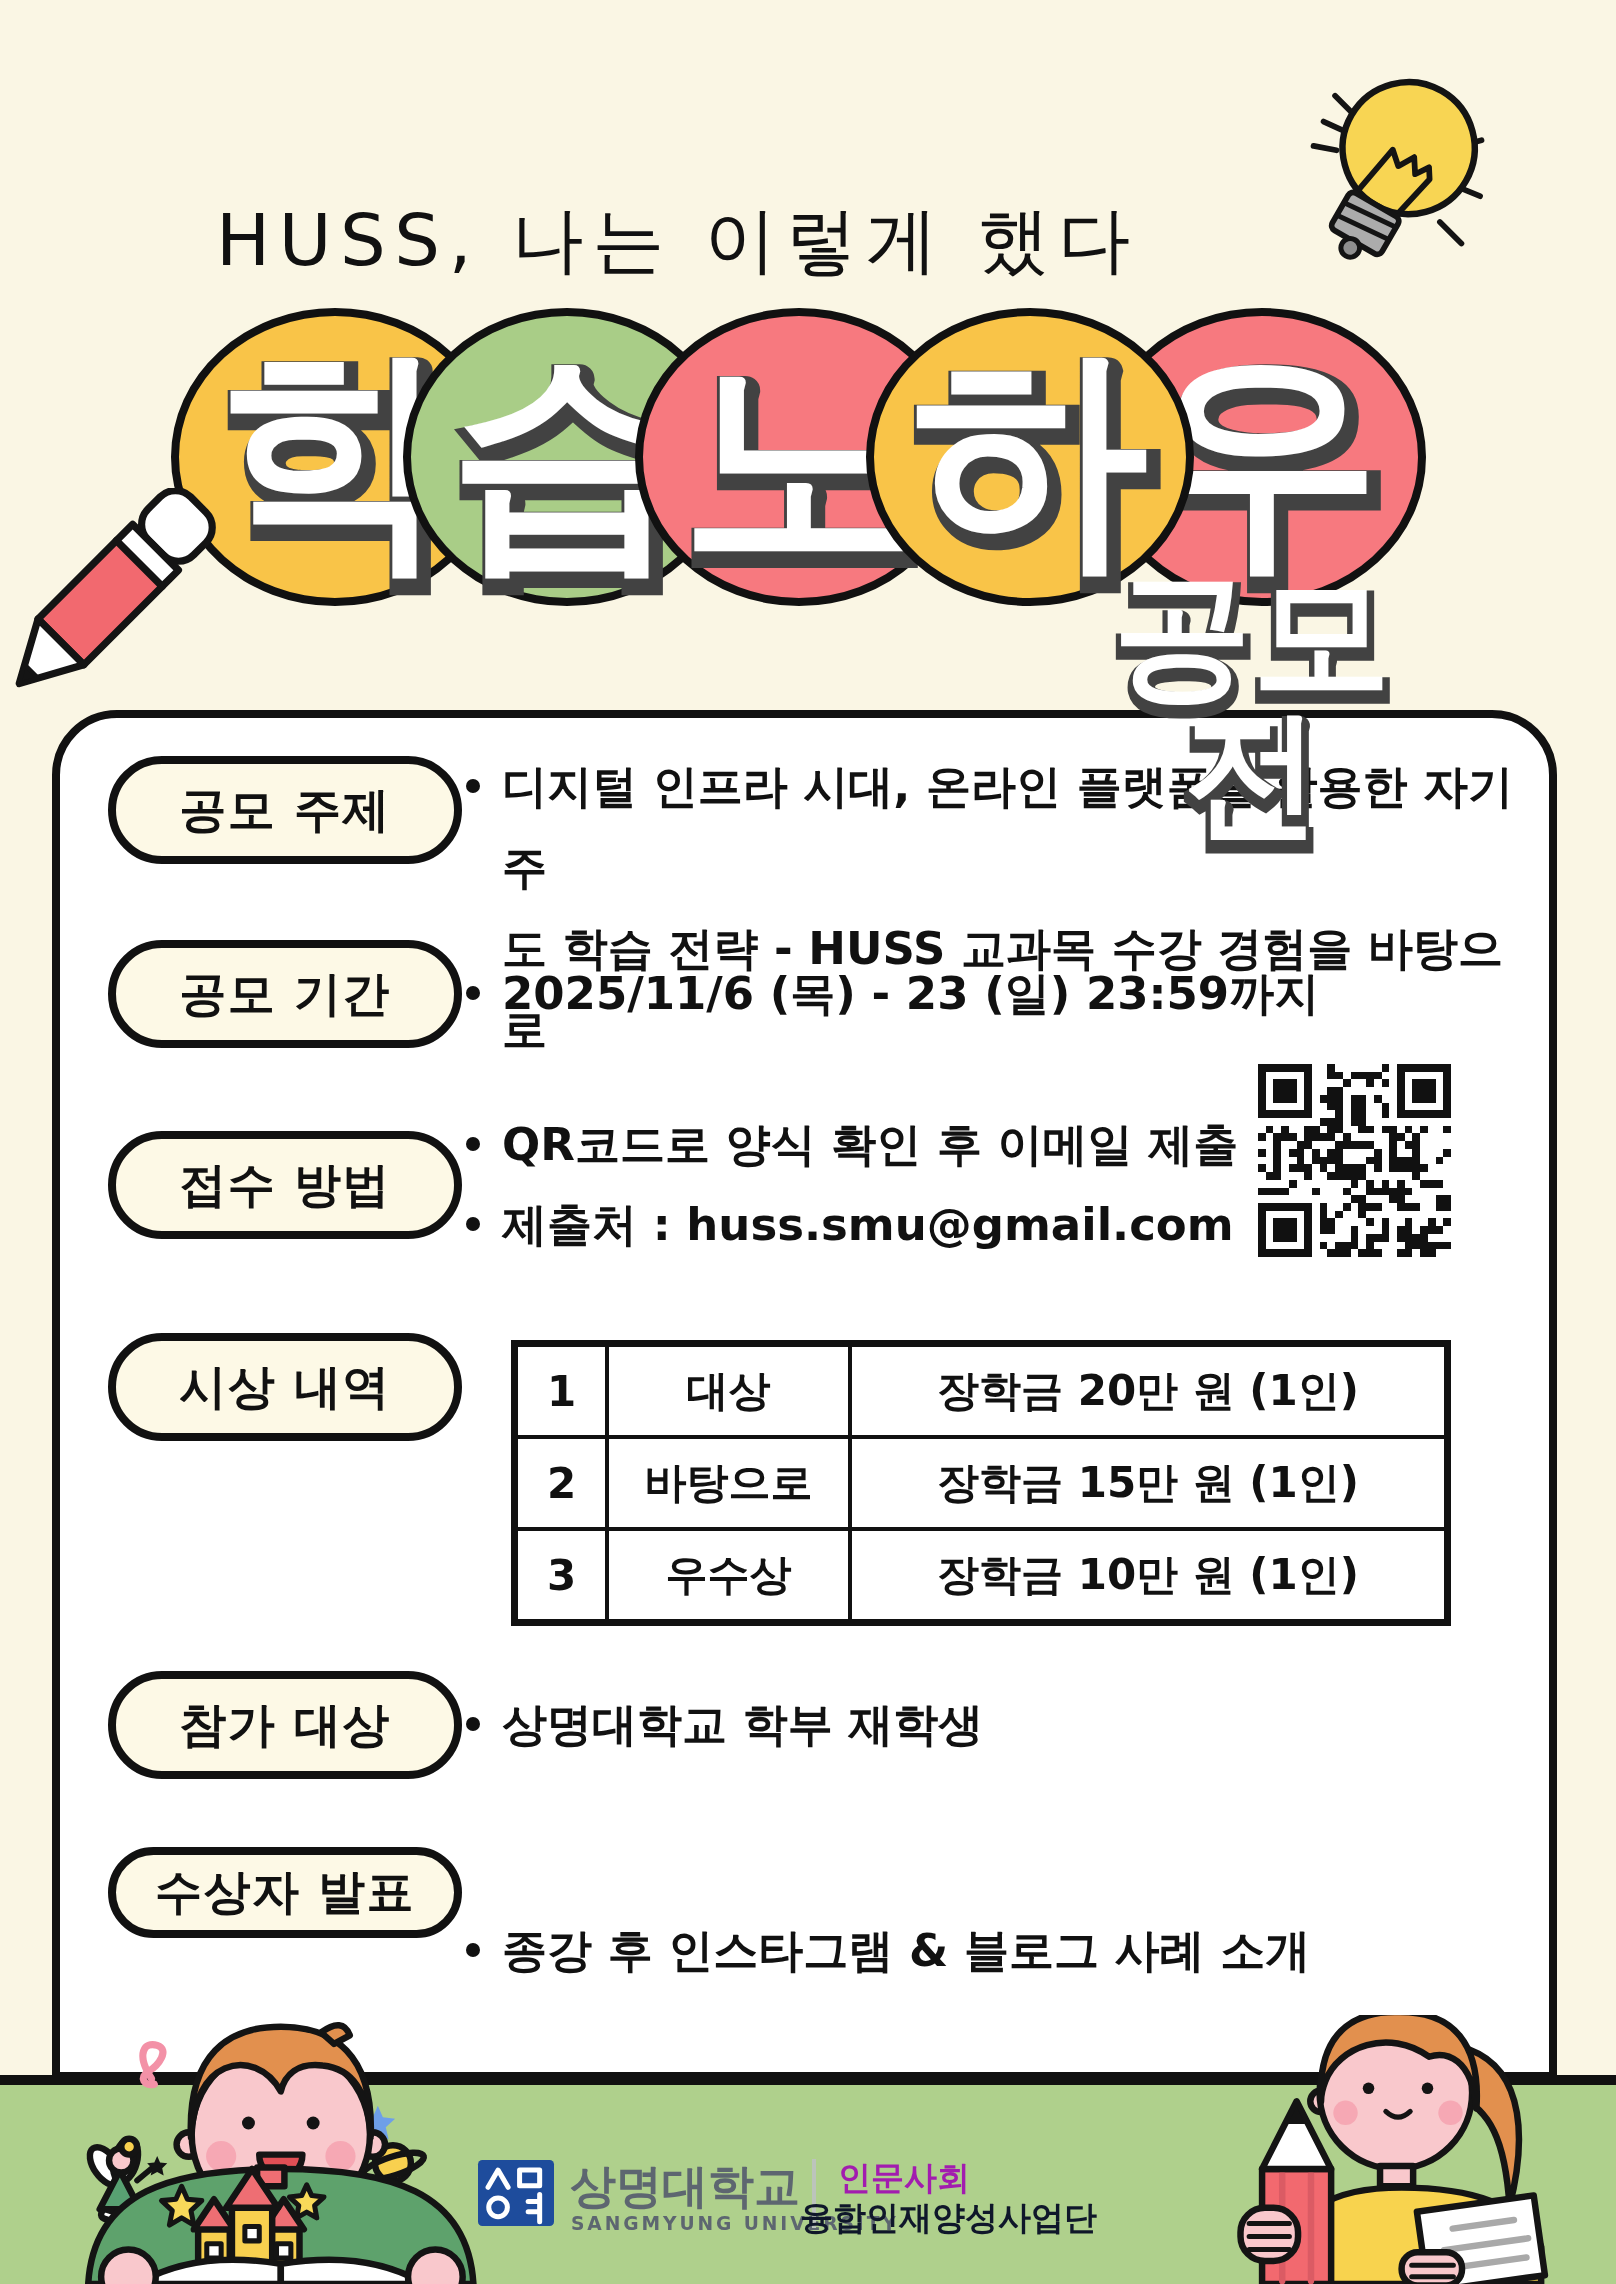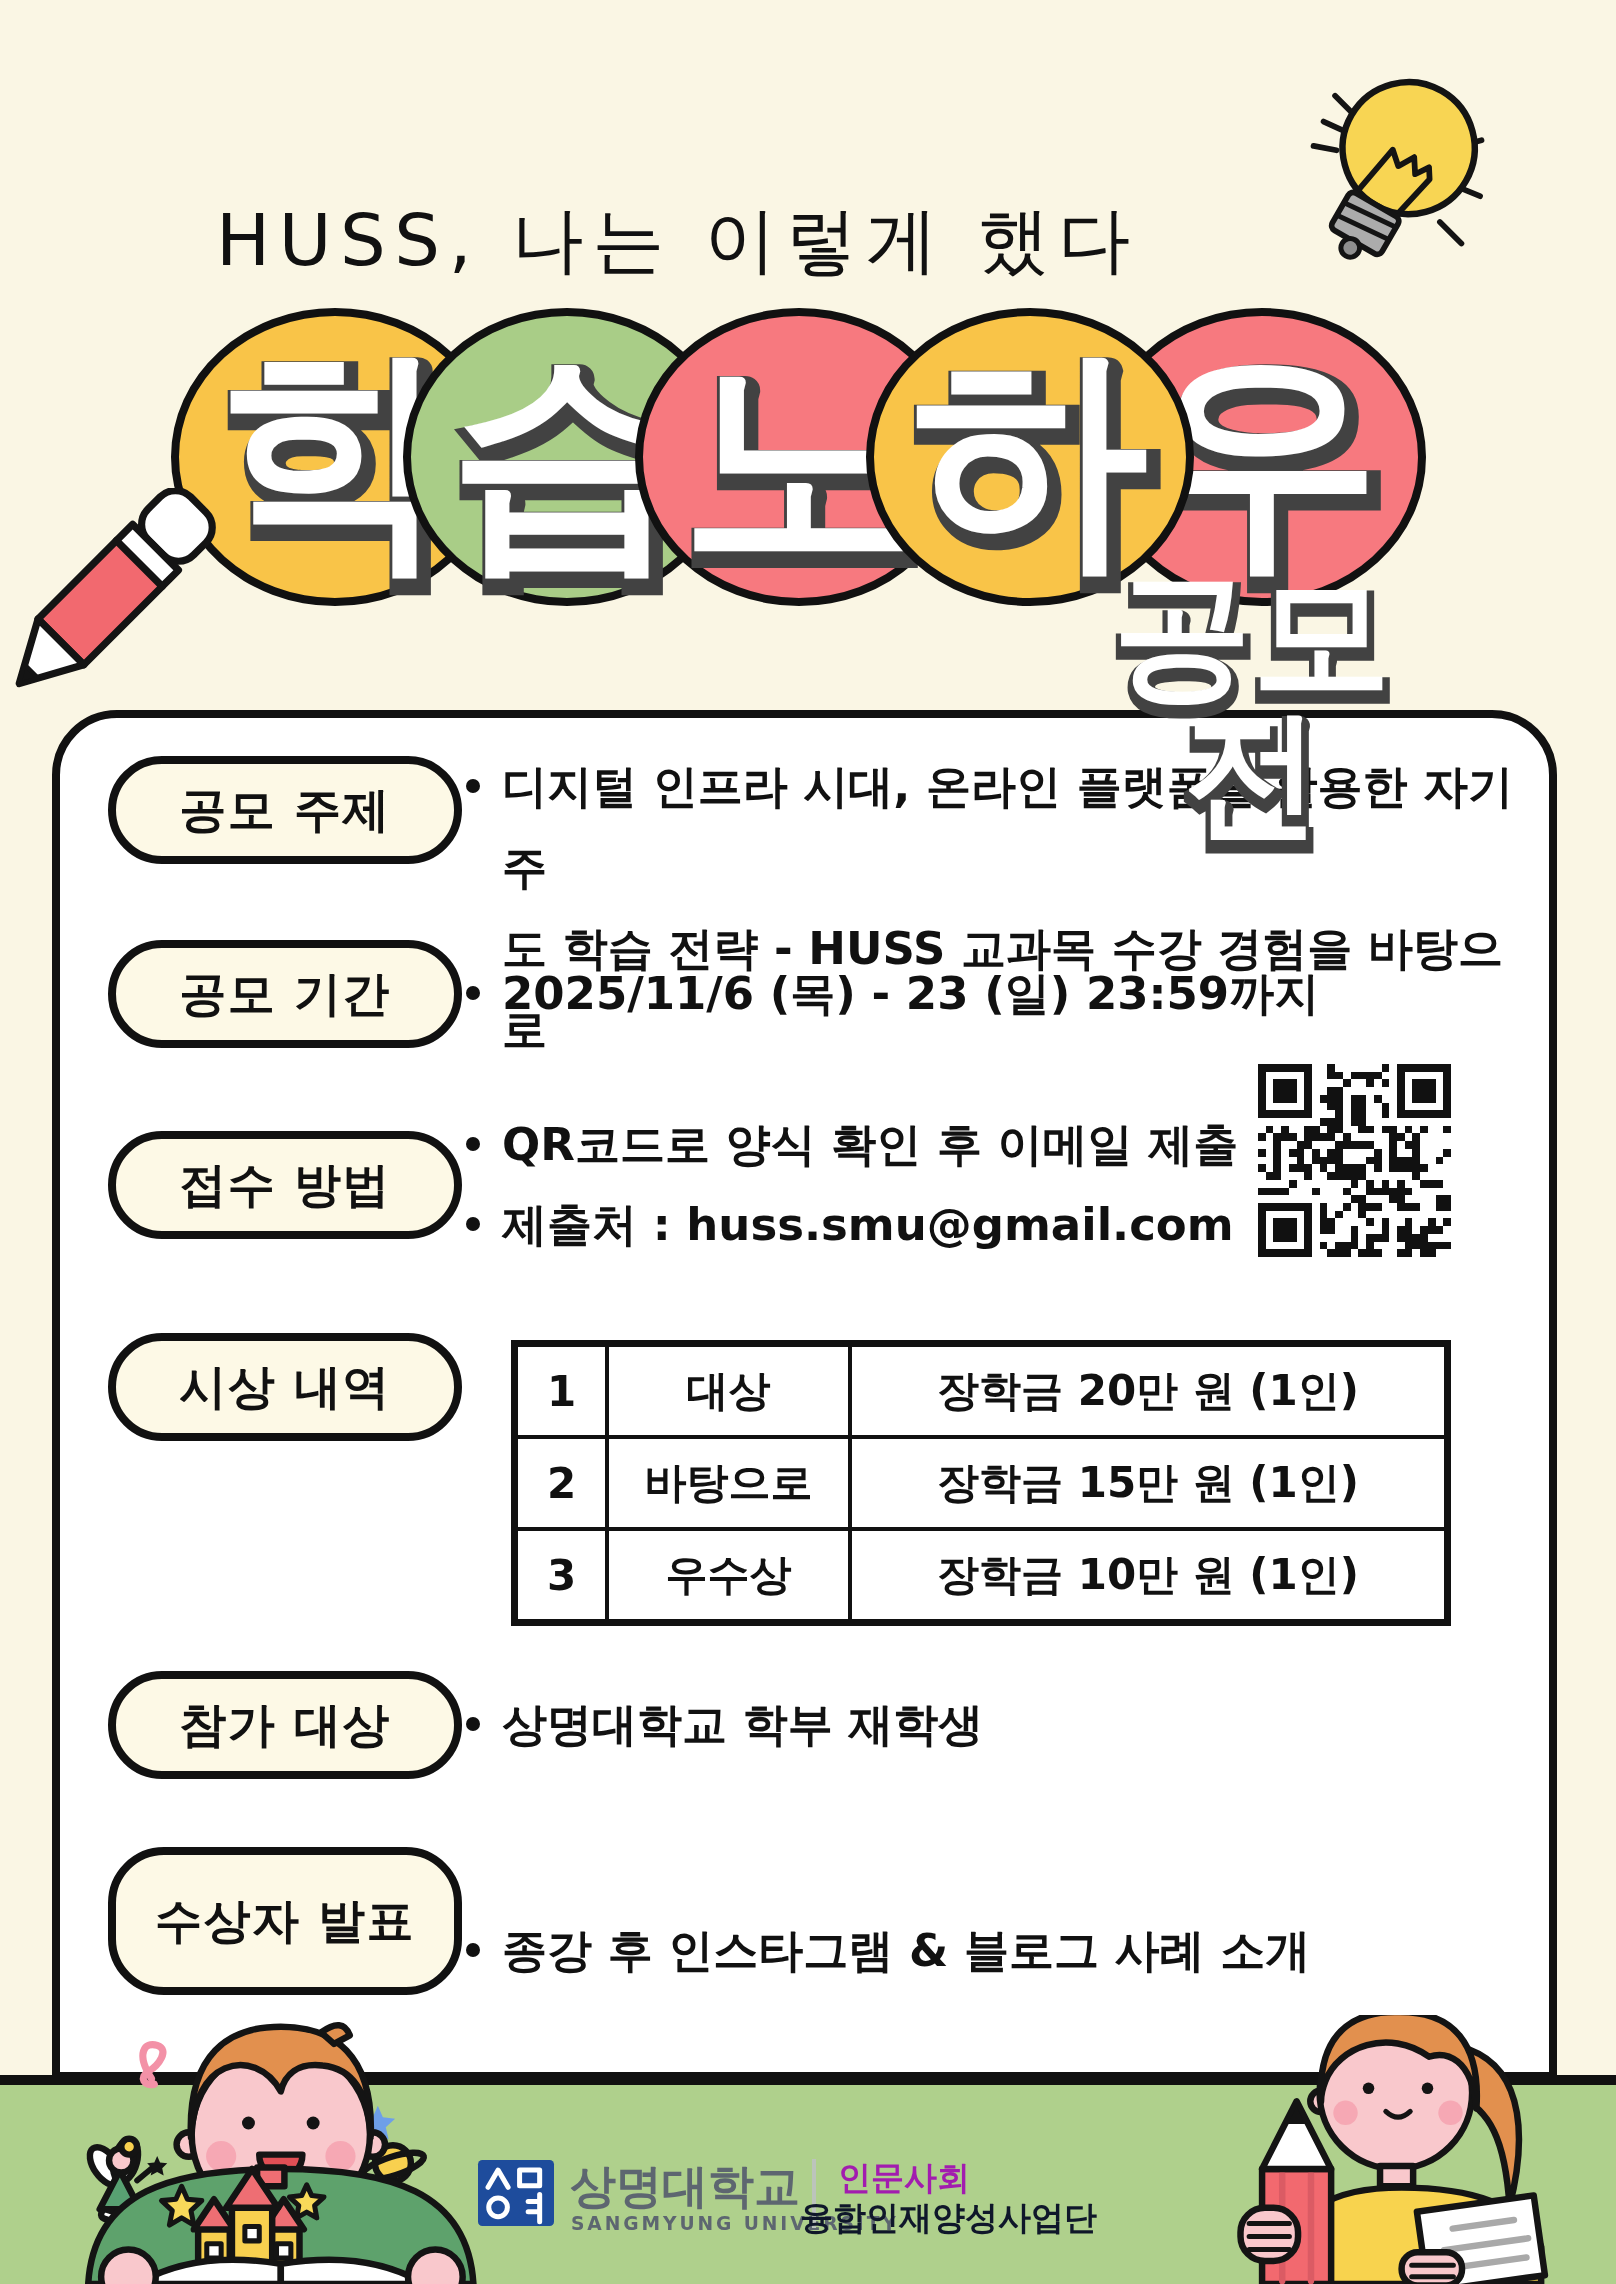--- a/index.html
+++ b/index.html
@@ -28,21 +28,21 @@
   .gongmo .back{left:2.2px;top:6.5px;color:#424242;-webkit-text-stroke:13px #424242;}
   .pencil-tl{position:absolute;left:5.8px;top:488px;z-index:6;}
   
   .card{position:absolute;left:52px;top:710px;width:1505px;height:1370px;box-sizing:border-box;
         background:#fff;border:8.6px solid #111;border-radius:65px 65px 0 0;z-index:2;}
   .pill{position:absolute;left:108px;width:354px;height:108px;box-sizing:border-box;z-index:3;
         background:#FDF9E6;border:8.6px solid #111;border-radius:56px;
         display:flex;align-items:center;justify-content:center;
         font-size:47px;font-weight:800;letter-spacing:1.4px;white-space:nowrap;}
   .p-topic{top:756px;} .p-period{top:940px;} .p-apply{top:1131px;}
-  .p-awards{top:1333px;} .p-elig{top:1671px;} .p-announce{top:1847px;height:148px;}
+  .p-awards{top:1333px;} .p-elig{top:1671px;} .p-announce{top:1847px;height:91px;}
   .bullet{position:absolute;display:flex;z-index:3;font-size:45px;font-weight:700;line-height:81px;}
   .bullet .dot{width:14.4px;height:14.4px;border-radius:50%;background:#111;margin:33px 21.6px 0 0;flex:none;}
   .bullet .txt{white-space:pre-line;}
   .b-topic{left:466px;top:746px;width:1079px;}
   .b-period{left:466px;top:953px;justify-content:flex-end;}
   .b-apply1{left:466px;top:1104px;}
   .b-apply2{left:466px;top:1184px;}
   .b-elig{left:466px;top:1684px;}
   .b-ann1{left:466px;top:1828px;}
   .b-ann2{left:466px;top:1910px;}

